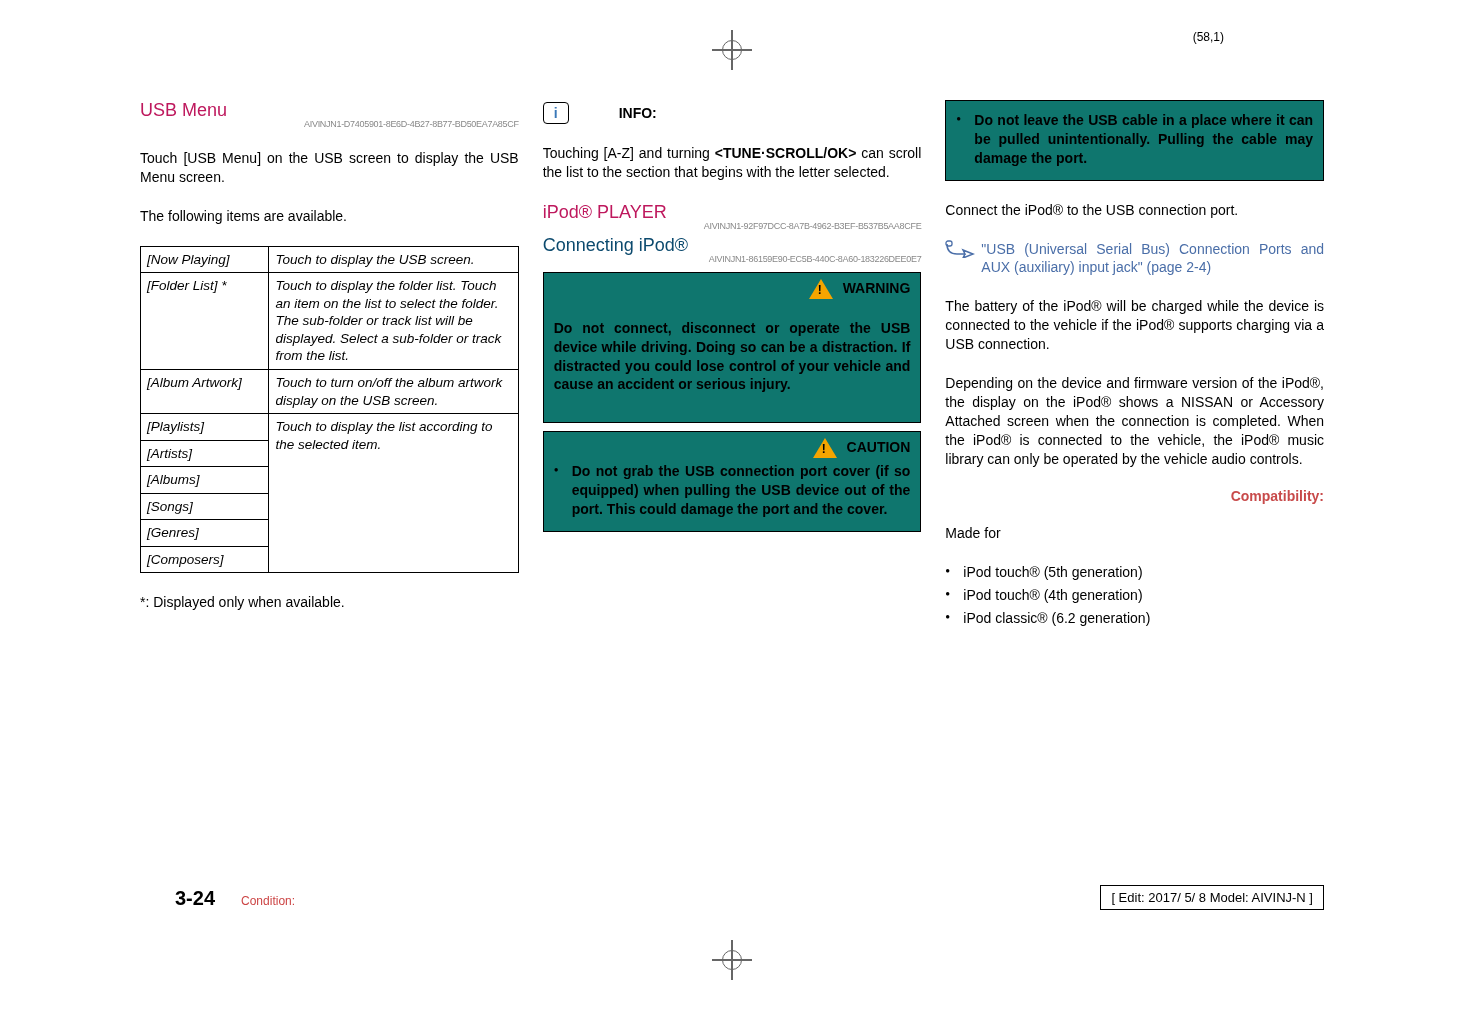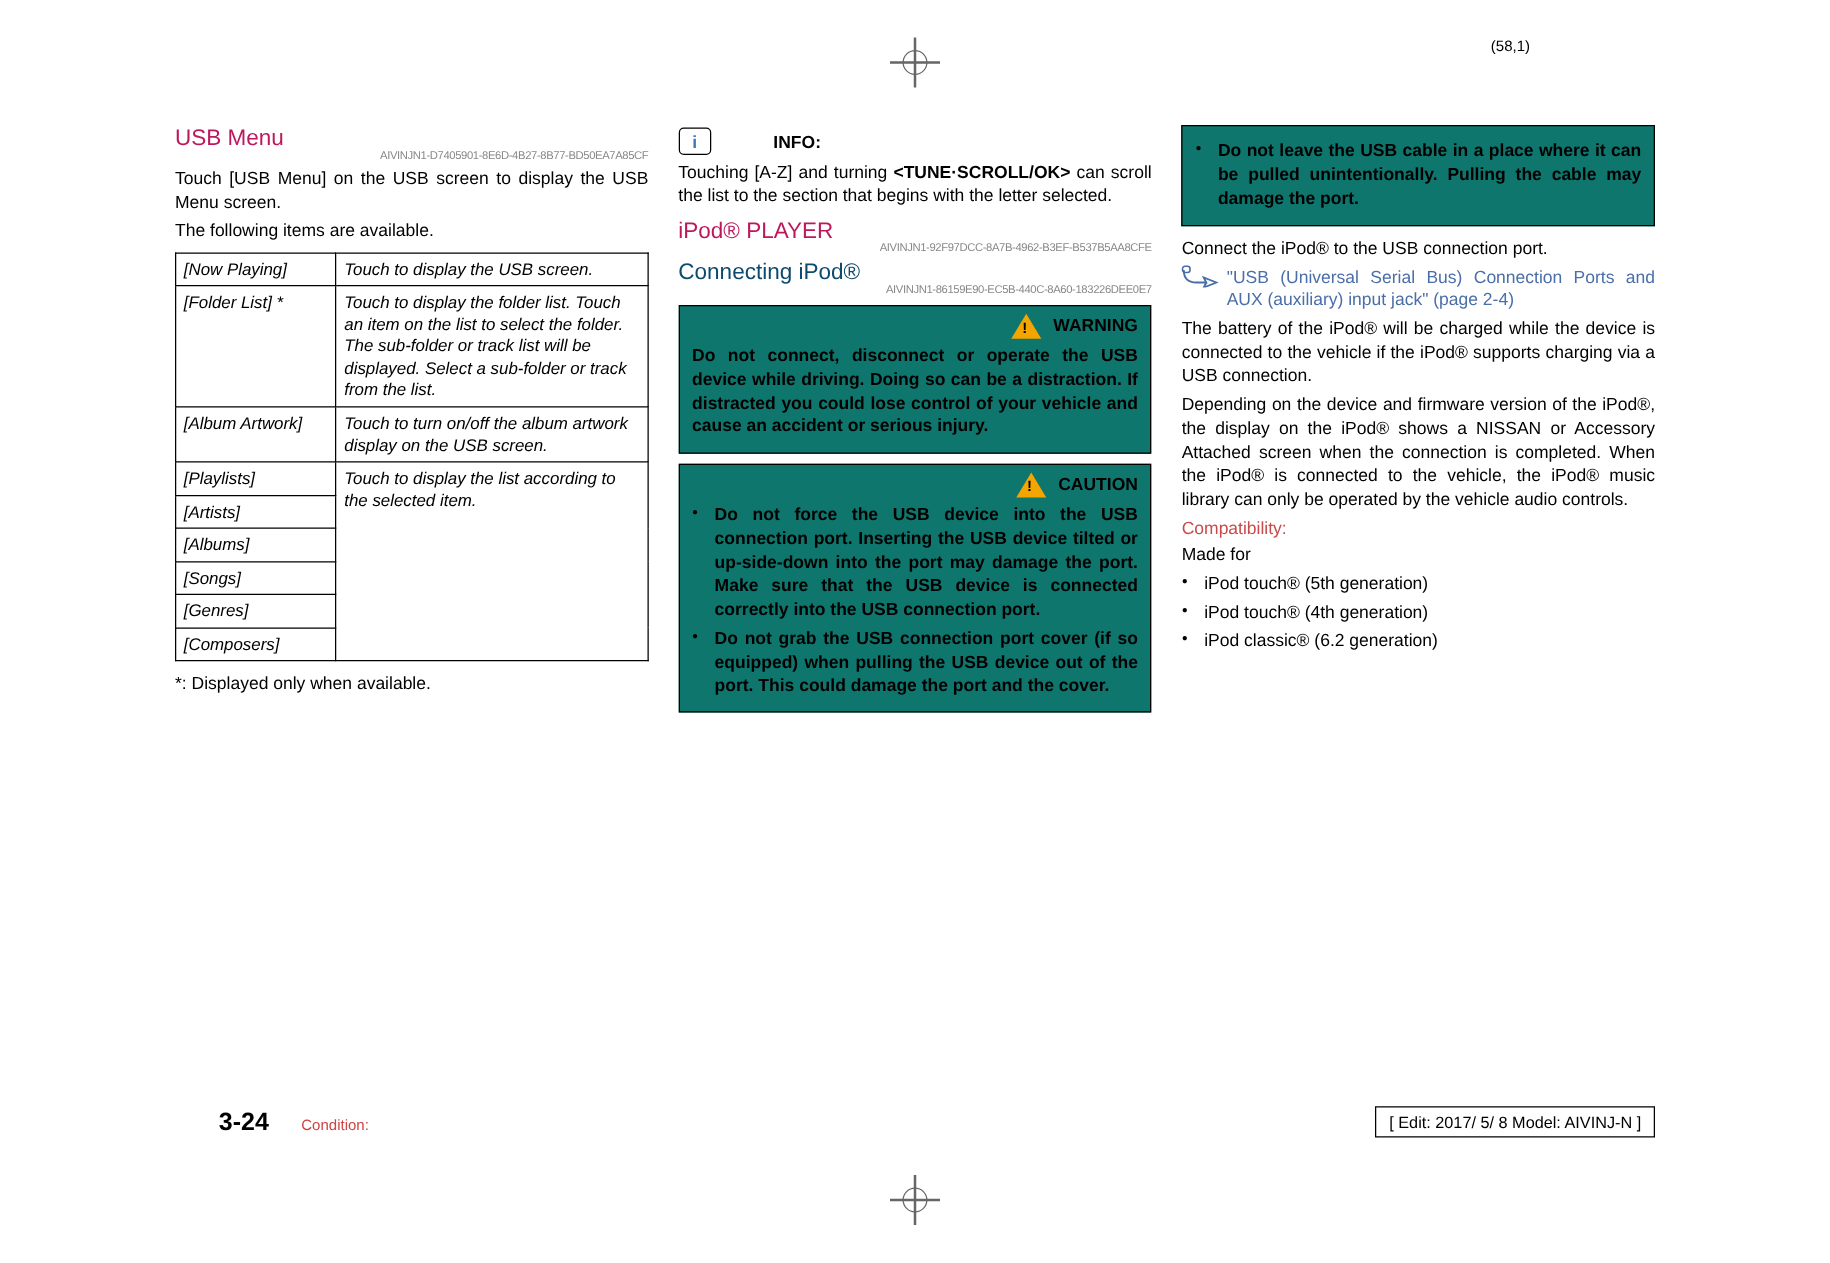--- a/index.html
+++ b/index.html
@@ -76,21 +76,21 @@
     font-weight: normal;
     margin: 4px 0 0 0;
   }
   .guid {
     font-size: 9px;
     color: #888;
     letter-spacing: -0.3px;
     margin-top: -2px;
     text-align: right;
   }
-  p { margin: 4px 0; line-height: 1.35; }
+  p { margin: 20px 0; line-height: 1.35; }
   .bold { font-weight: bold; }
   table.menu {
     border-collapse: collapse;
     width: 100%;
     margin: 8px 0;
     font-style: italic;
   }
   table.menu td {
     border: 1.5px solid #000;
     padding: 4px 6px;
@@ -172,21 +172,21 @@
     margin: 4px 0;
   }
   .xref-icon {
     flex-shrink: 0;
     width: 30px;
     height: 18px;
     color: #4a6ea8;
     font-size: 14px;
   }
   .xref-text { color: #4a6ea8; line-height: 1.35; }
-  .compat-head { color: #c84a4a; font-weight: normal; margin: 6px 0 2px 0; }
+  .compat-head { color: #c84a4a; font-weight: bold; margin: 6px 0 2px 0; text-align: right; }
   .footer-left {
     position: absolute;
     left: 0;
     bottom: 0;
     display: flex;
     align-items: baseline;
     gap: 26px;
     margin-left: 35px;
   }
   .big-pg { font-size: 20px; font-weight: bold; }
@@ -283,21 +283,20 @@
         </div>
         <p class="bold just">Do not connect, disconnect or operate the USB device while driving. Doing so can be a distraction. If distracted you could lose control of your vehicle and cause an accident or serious injury.</p>
       </div>
 
       <div class="caut-box">
         <div class="warn-title-row">
           <span class="tri"></span>
           <span>CAUTION</span>
         </div>
         <ul class="bullets bold">
-          <li class="just">Do not force the USB device into the USB connection port. Inserting the USB device tilted or up-side-down into the port may damage the port. Make sure that the USB device is connected correctly into the USB connection port.</li>
           <li class="just">Do not grab the USB connection port cover (if so equipped) when pulling the USB device out of the port. This could damage the port and the cover.</li>
         </ul>
       </div>
     </div>
 
     <div class="col">
       <div class="caut-box" style="margin-top:0">
         <ul class="bullets bold">
           <li class="just">Do not leave the USB cable in a place where it can be pulled unintentionally. Pulling the cable may damage the port.</li>
         </ul>

